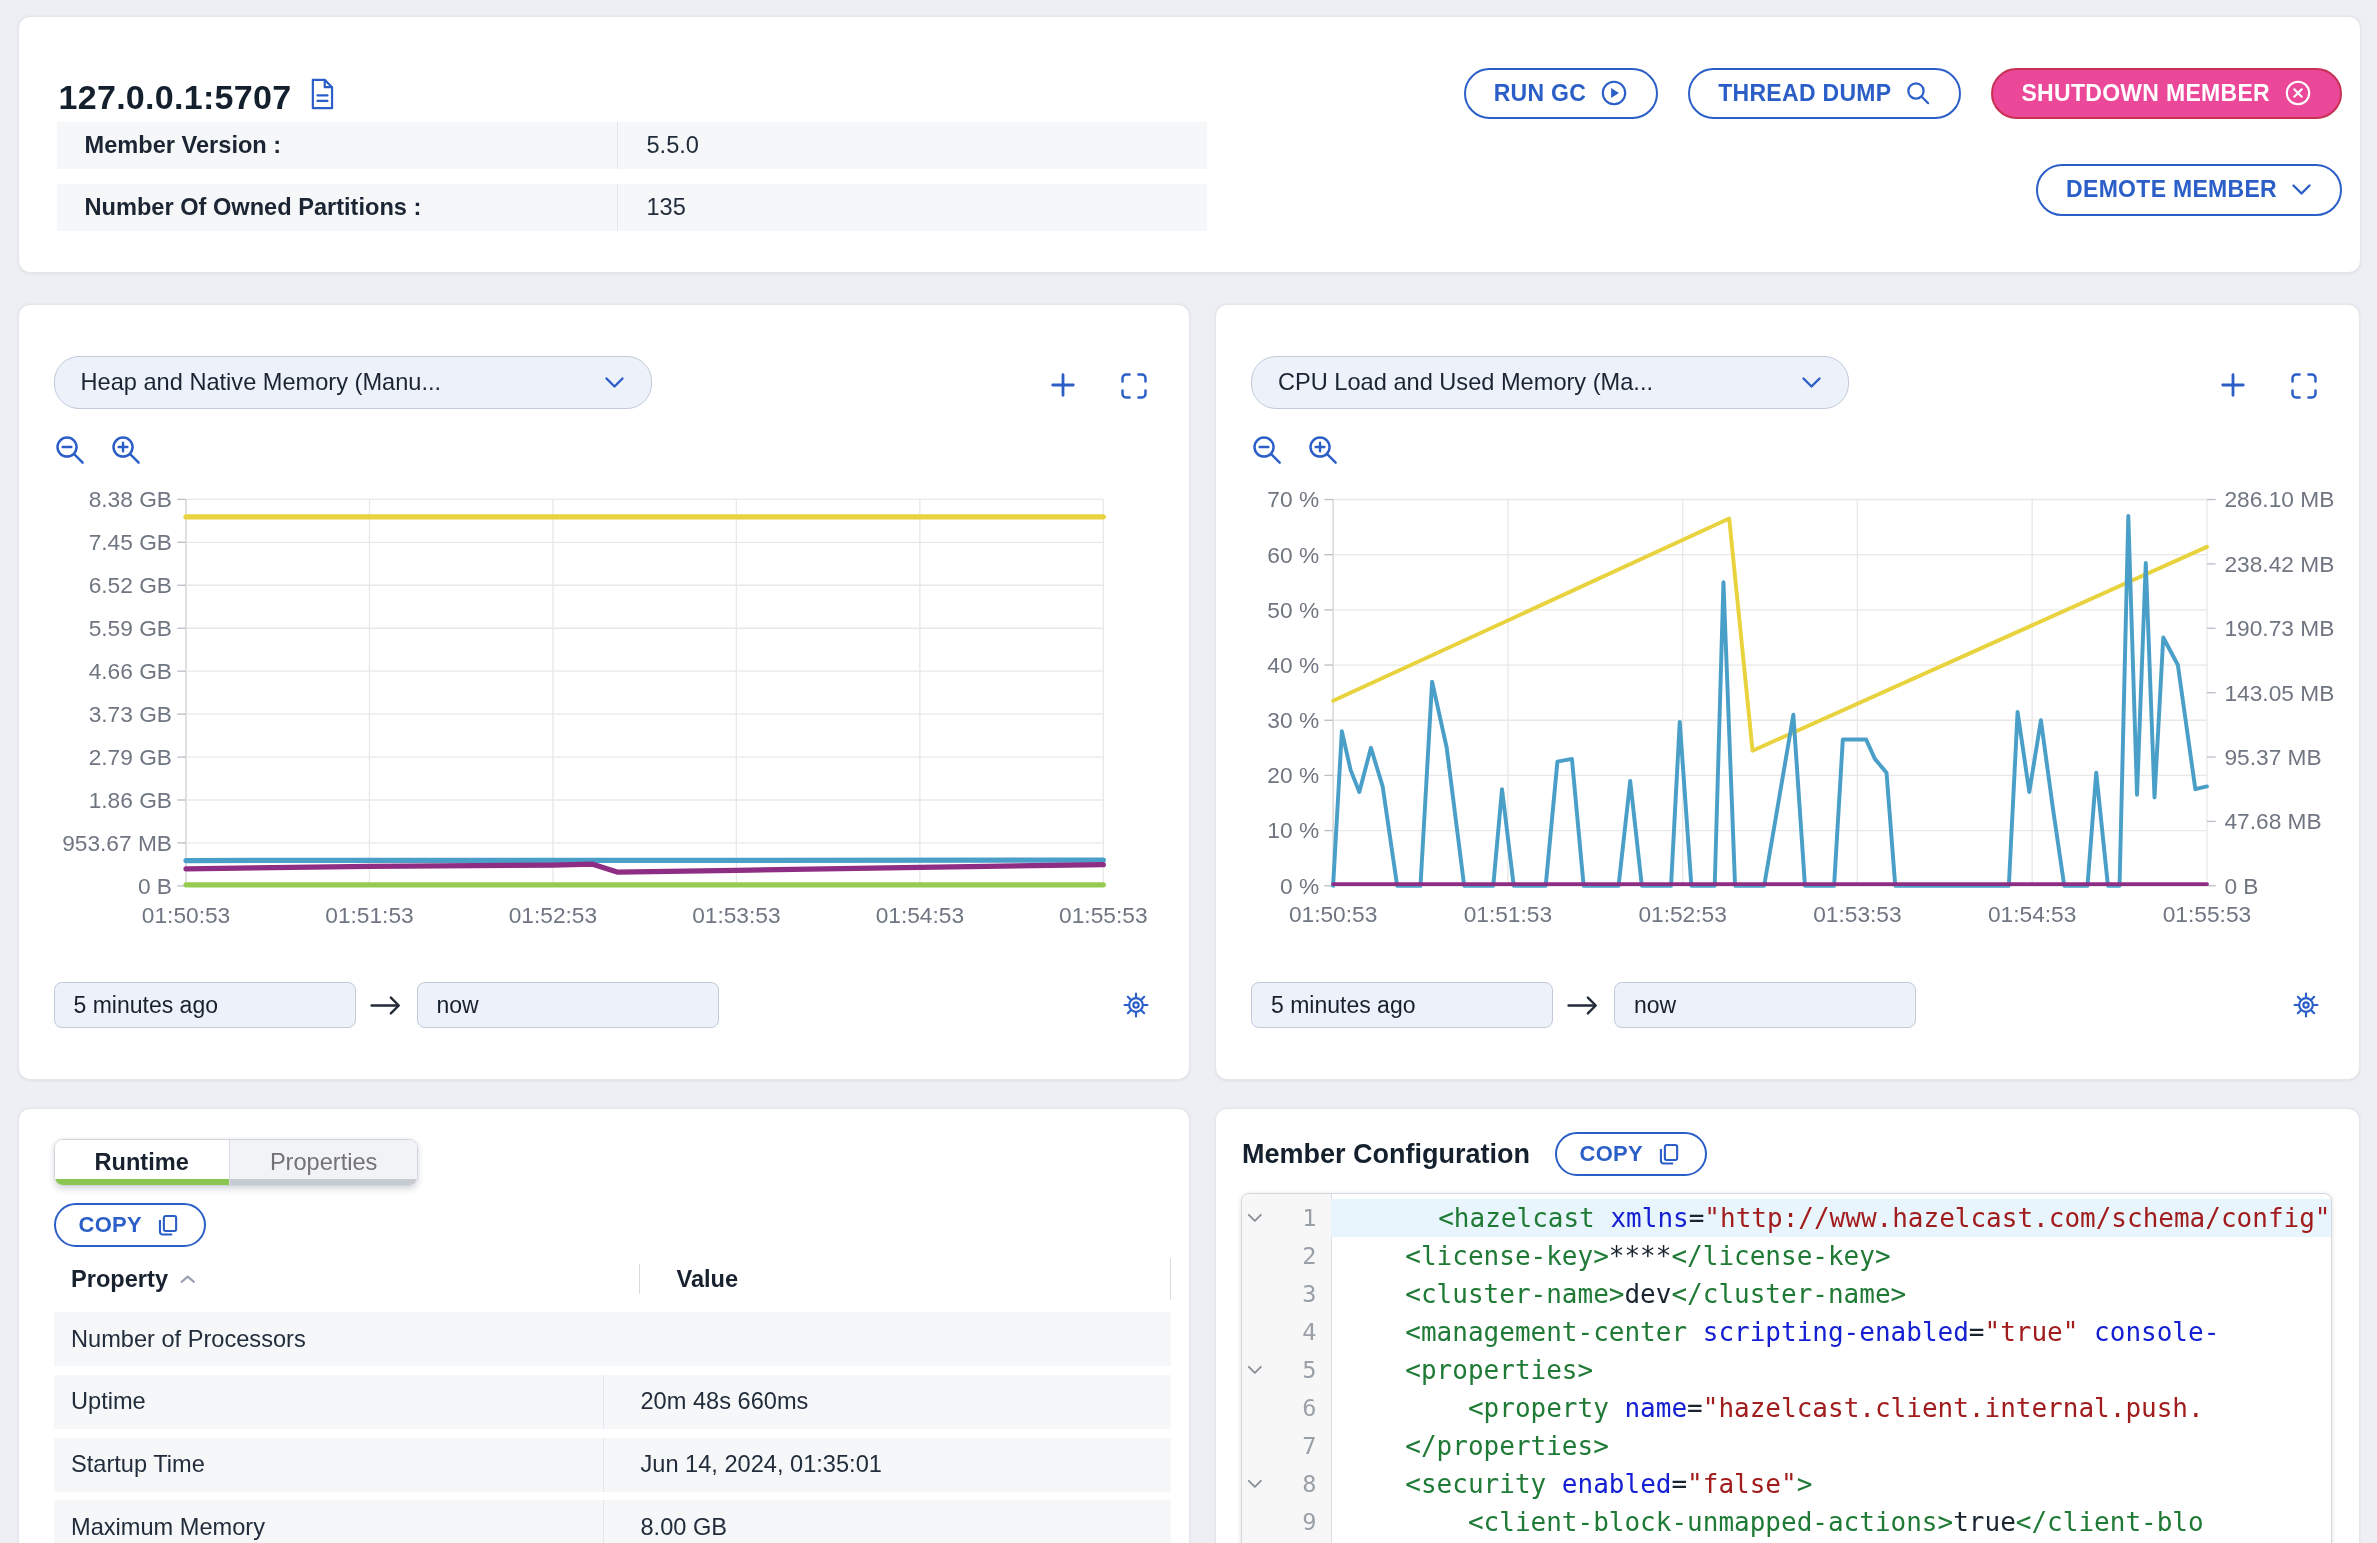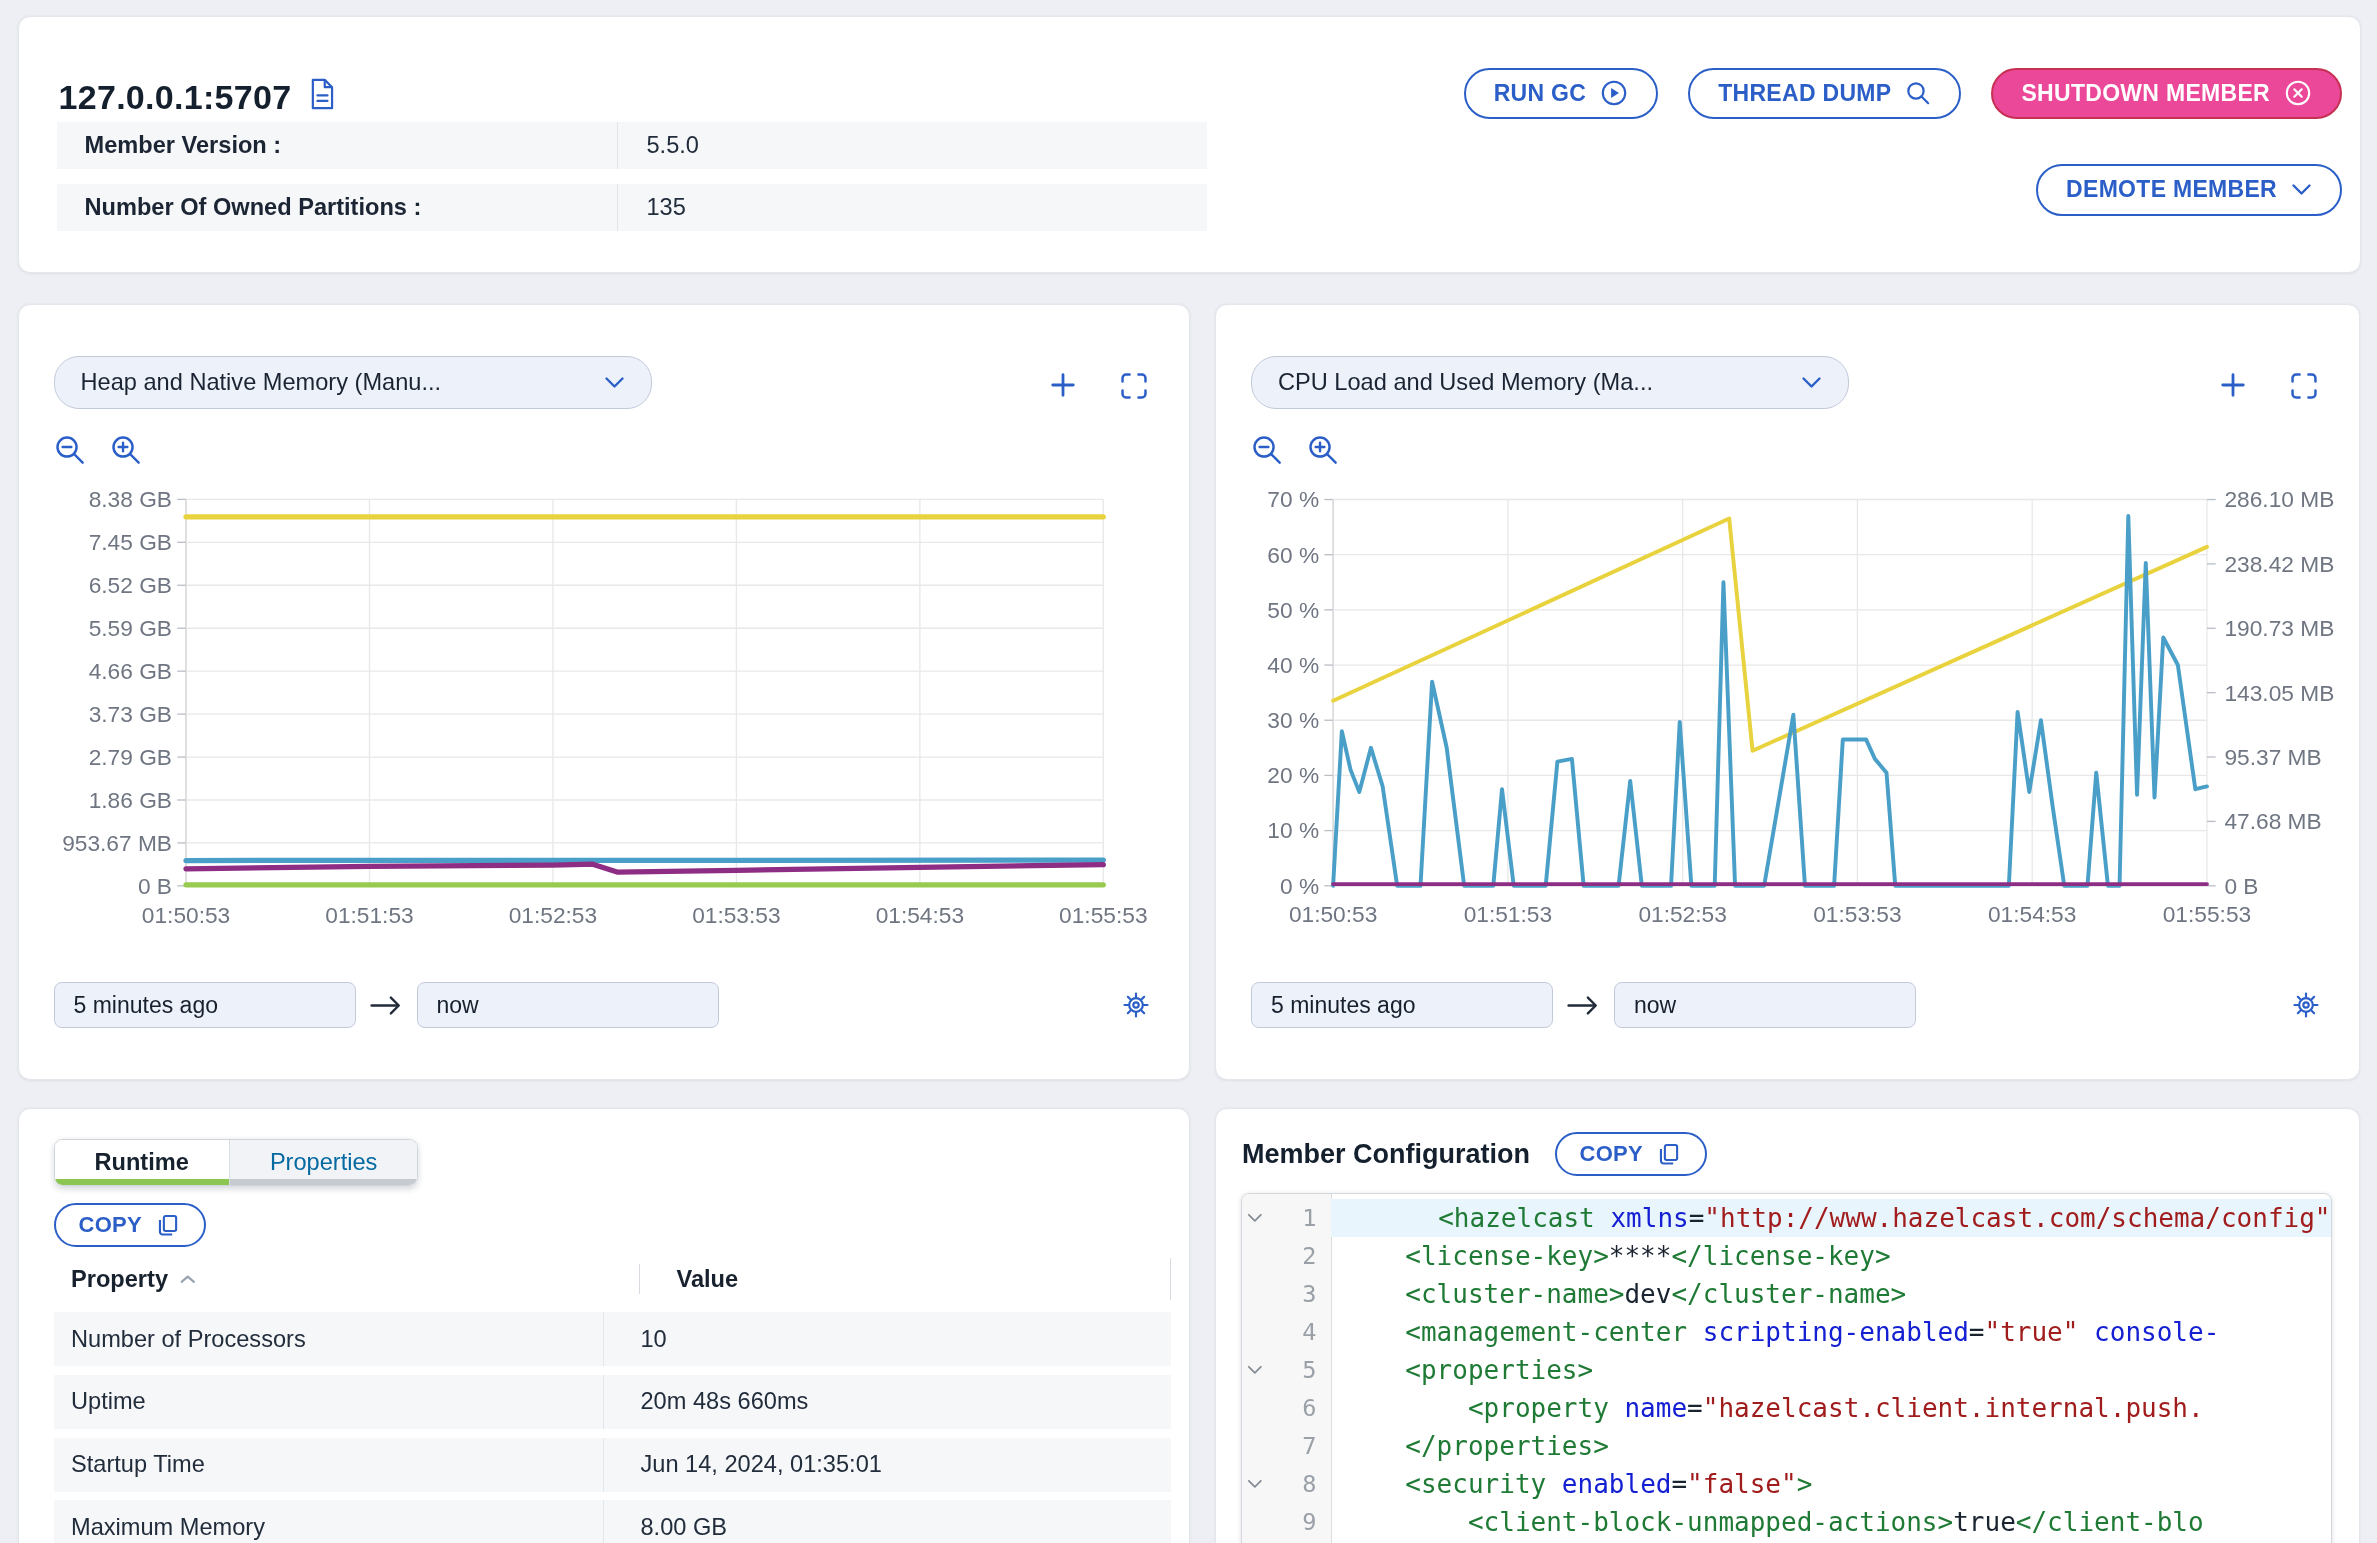--- a/index.html
+++ b/index.html
@@ -40,21 +40,21 @@
   .time-row{position:absolute;left:35px;top:677px;right:38px;display:flex;align-items:center;gap:13px;}
   .time-input{width:262px;height:44px;background:#edf1fa;border:1.3px solid #c2cad9;border-radius:7.9px;
               display:flex;align-items:center;padding:0 19px;font-size:23px;color:#17202d;cursor:text;}
   .arrow-wrap{display:flex;color:#222b38;}
   .gear{margin-left:auto;display:flex;color:#2b5fc7;cursor:pointer;}
   
   .runtime-card{left:17.5px;top:1108px;width:1170px;height:542px;}
   .tabs{position:absolute;left:35px;top:30px;display:flex;border:0.9px solid #cfd3da;border-radius:8.7px;
         overflow:hidden;box-shadow:0 2.6px 6.1px rgba(30,40,60,.18);}
   .tab{height:45px;padding:0 40px;display:flex;align-items:center;font-size:23.6px;position:relative;
-       background:#f2f3f6;color:#0369a1;border-left:0.9px solid #d9dce1;cursor:pointer;}
+       background:#f2f3f6;color:#737373;border-left:0.9px solid #d9dce1;cursor:pointer;}
   .tab::after{content:'';position:absolute;left:0;right:0;bottom:0;height:6.1px;background:#c6cad1;}
   .tab.active{background:#fff;color:#18222f;font-weight:bold;border-left:none;}
   .tab.active::after{background:#8bc653;}
   .btn-copy-rt{position:absolute;left:35px;top:94px;}
   .rt-table{position:absolute;left:35px;top:149px;width:1117px;}
   .rt-header{display:grid;grid-template-columns:549px 1fr;height:42px;align-items:center;
              font-size:23.6px;font-weight:bold;color:#18222f;border-right:1.7px solid #d8dbe1;margin-bottom:12.2px;gap:36px;}
   .rt-header .hcol1{padding-left:17.5px;display:flex;align-items:center;gap:10.5px;}
   .rt-header .hcol2{padding-left:37px;border-left:1.7px solid #d8dbe1;height:30px;display:flex;align-items:center;}
   .rt-row{display:grid;grid-template-columns:549px 1fr;height:54px;background:#f6f7f9;margin-bottom:8.7px;
@@ -441,21 +441,20 @@
           <span style="display:flex;color:#97a1b0">
               <svg width="17.5" height="10.5" viewBox="0 0 20 12">
                 <use href="#i-caretup"></use>
               </svg>
             </span>
         </div>
         <div class="hcol2">Value</div>
       </div>
       <div class="rt-row">
         <div class="cell1">Number of Processors</div>
-        <div class="cell2">10</div>
       </div>
       <div class="rt-row">
         <div class="cell1">Uptime</div>
         <div class="cell2">20m 48s 660ms</div>
       </div>
       <div class="rt-row">
         <div class="cell1">Startup Time</div>
         <div class="cell2">Jun 14, 2024, 01:35:01</div>
       </div>
       <div class="rt-row">

